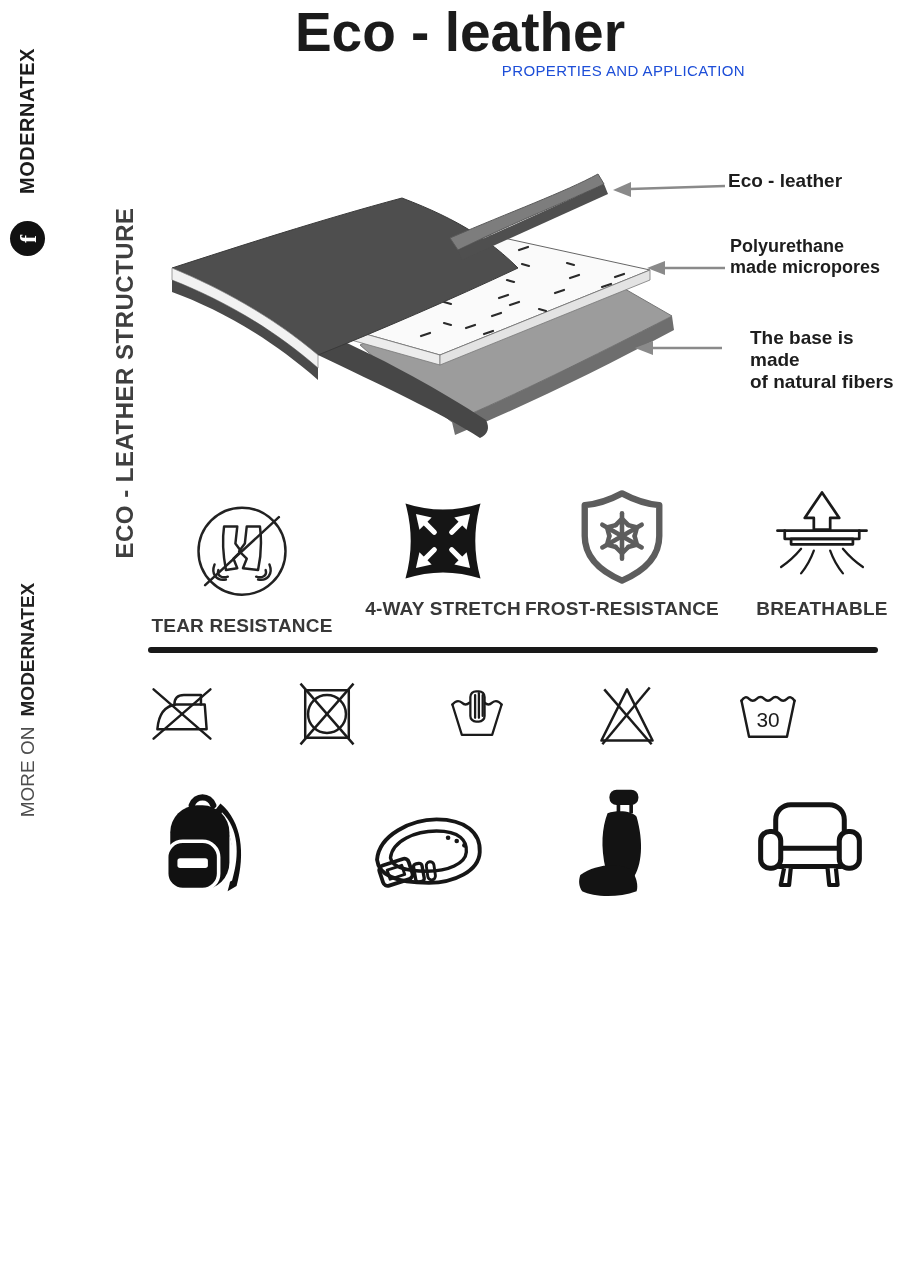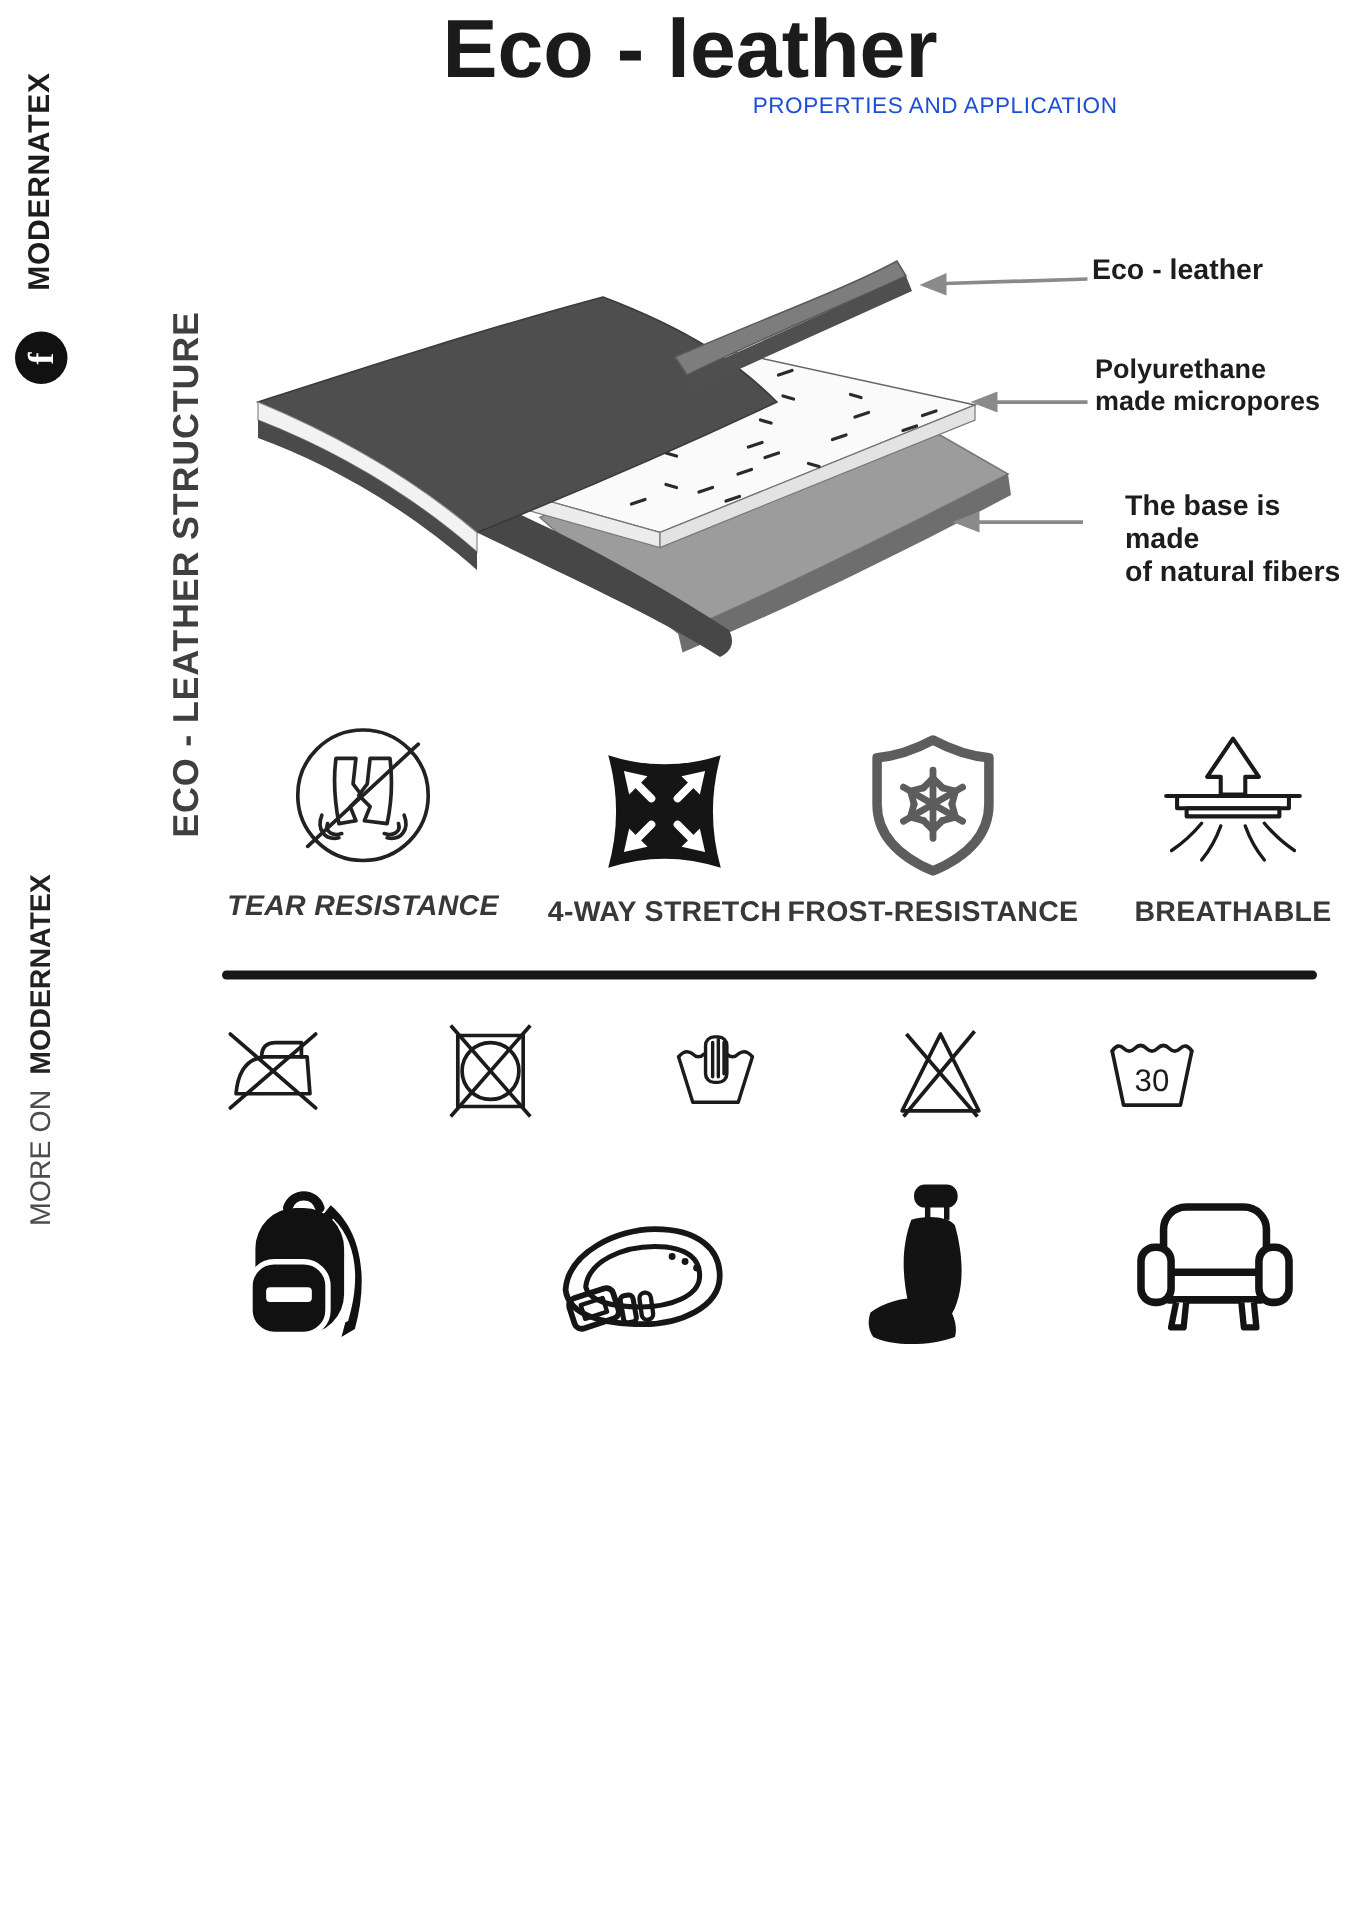--- a/index.html
+++ b/index.html
@@ -130,21 +130,21 @@
   </div>
   <div class="abs callout co2">
     <div>Polyurethane</div>
     <div>made micropores</div>
   </div>
   <div class="abs callout co3">
     <div>The base is made</div>
     <div>of natural fibers</div>
   </div>
 
-  <div class="abs prop" style="left:142px;top:479px;width:200px;font-style:italic;">
+  <div class="abs prop" style="left:142px;top:500px;width:200px;">
     <div class="icohold">
         <svg width="104" height="104" viewBox="0 0 110 110">
       <g fill="none" stroke="#222" stroke-width="2.6" stroke-linejoin="round" stroke-linecap="round">
         <circle cx="55" cy="52" r="46"></circle>
         <path d="M36,26 L50,26 L48,44 L54,52 L46,60 L50,70 L38,72 C35,56 34,40 36,26 Z"></path>
         <path d="M60,26 L74,26 C76,42 75,58 72,72 L56,70 L60,60 L52,52 L58,44 Z"></path>
         <path d="M26,66 C22,76 28,84 38,82"></path>
             <path d="M30,72 C28,78 34,81 40,79"></path>
         <path d="M84,66 C88,76 82,84 72,82"></path>
             <path d="M80,72 C82,78 76,81 70,79"></path>

